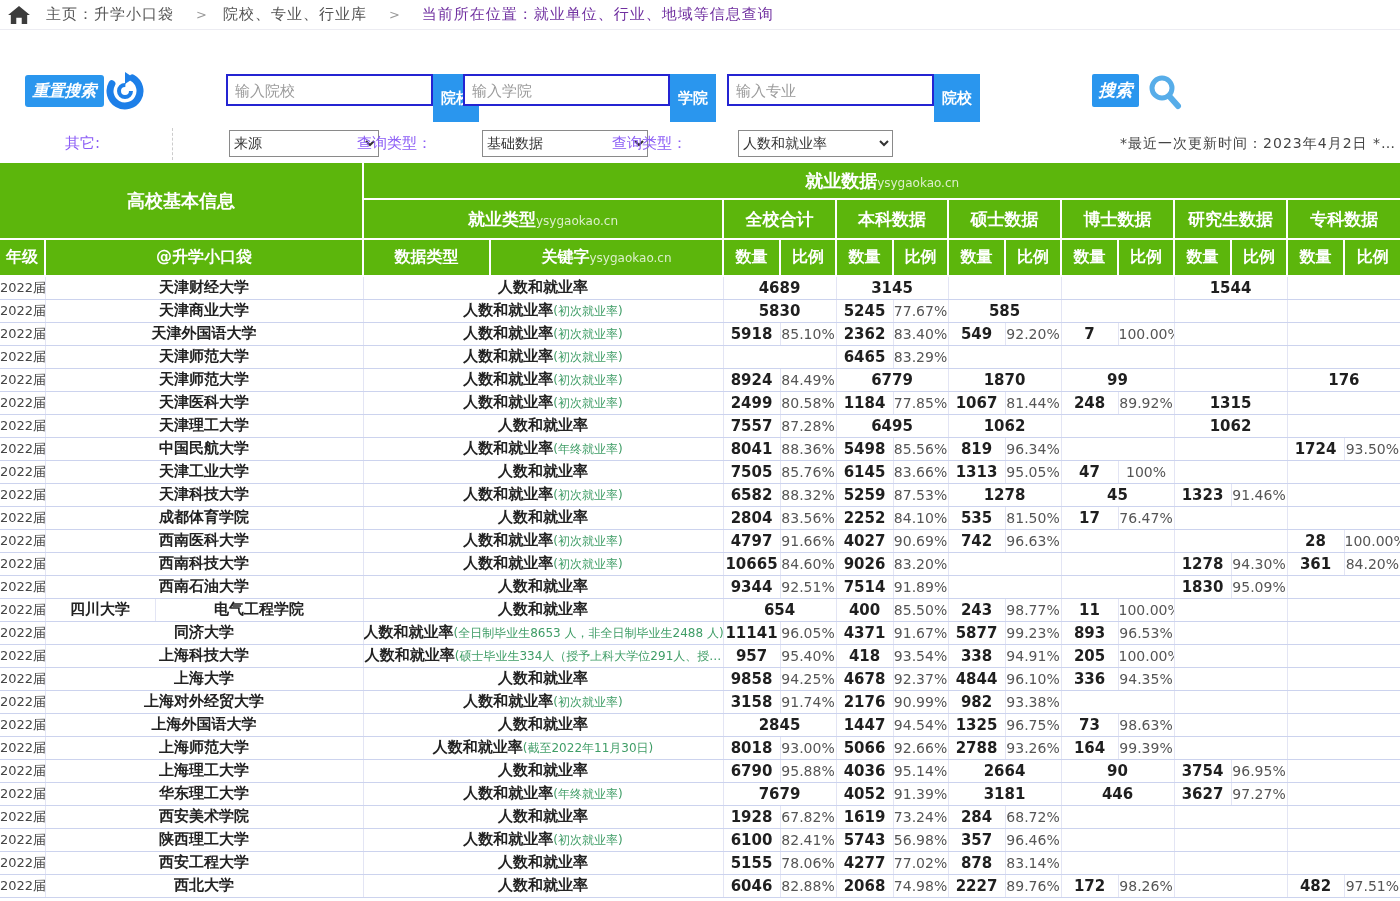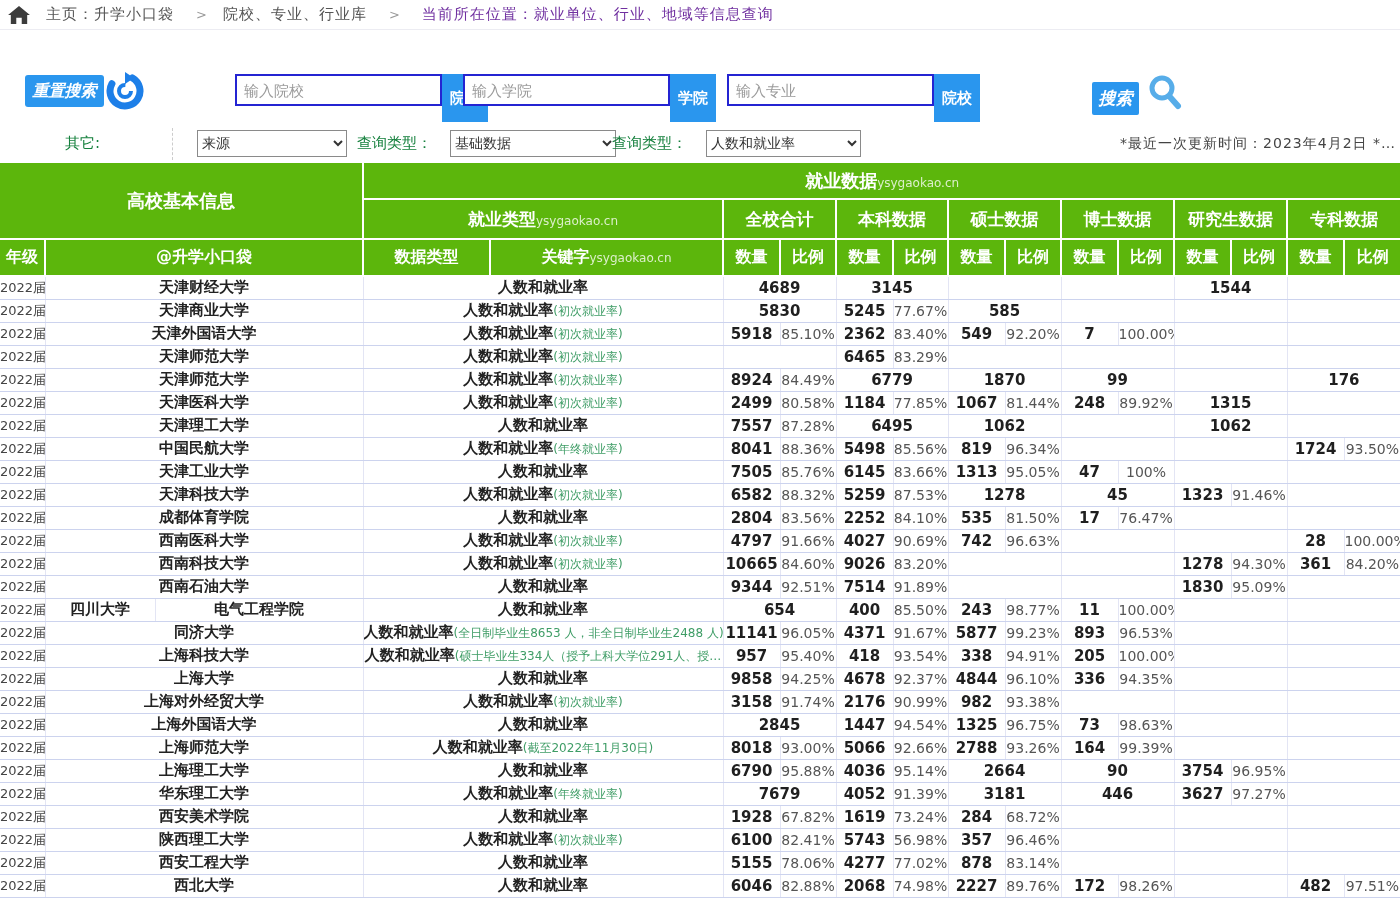--- a/index.html
+++ b/index.html
@@ -17,37 +17,37 @@
   .bc-txt{font-size:15px;color:#555;margin-left:16px;letter-spacing:1px;}
   .bc-sep{color:#999;font-size:13px;margin-left:22px;}
   .bc-cur{color:var(--purple);font-size:15px;margin-left:22px;letter-spacing:1px;}
   
   .searchbar{position:absolute;top:72;left:0;width:1400px;height:40px;}
   .btn-reset{position:absolute;left:25px;top:3px;width:79px;height:32px;background:var(--blue);
     color:#fff;border:none;border-radius:3px;font-size:16px;font-weight:bold;font-style:italic;
     font-family:"DejaVu Serif","Liberation Serif",serif;cursor:pointer;}
   .refresh-wrap{position:absolute;left:106px;top:0px;width:38px;height:38px;cursor:pointer;}
   .sgroup{position:absolute;top:2px;display:flex;}
-  .sg1{left:203px;padding-left:32px;} .sg2{left:463px;} .sg3{left:727px;}
+  .sg1{left:194px;padding-left:32px;} .sg2{left:463px;} .sg3{left:727px;}
   .sinput{width:207px;height:32px;border:2px solid var(--inputBorder);font-size:15px;
     padding-left:7px;color:#333;outline:none;}
   .sinput::placeholder{color:#9b9b9b;}
   .sbtn{width:46px;height:48px;background:var(--blue);color:#fff;border:none;font-size:15px;
     font-weight:bold;cursor:pointer;}
-  .btn-search{position:absolute;left:1092px;top:10px;width:47px;height:33px;background:var(--blue);
+  .btn-search{position:absolute;left:1092px;top:2px;width:47px;height:33px;background:var(--blue);
     color:#fff;border:none;border-radius:2px;font-size:17px;font-weight:bold;font-style:italic;
     font-family:"DejaVu Serif","Liberation Serif",serif;cursor:pointer;}
   .mag-wrap{position:absolute;left:1146px;top:1px;width:38px;height:38px;cursor:pointer;}
   
   .filterbar{position:absolute;top:128px;left:0;width:1400px;height:32px;}
-  .f-label{position:absolute;top:6px;font-size:15px;color:#15803d;}
+  .f-label{position:absolute;top:6px;font-size:15px;color:#8b5cf6;}
   .lab-other{left:65px;}
   .dash-sep{position:absolute;left:172px;top:0;height:32px;border-left:1px dashed #ccc;}
   .fselect{position:absolute;top:2px;height:27px;border:1px solid #8a8a8a;background:#fff;
-    font-size:14px;color:#333;font-family:Liberation Serif, serif;}
+    font-size:14px;color:#333;font-family:Liberation Serif, serif;margin-left:32px;}
   .sel-src{left:197px;width:150px;}
   .lab-q1{left:357px;}
   .sel-q1{left:450px;width:166px;}
   .lab-q2{left:612px;}
   .sel-q2{left:706px;width:155px;}
   .update-note{position:absolute;top:7px;right:4px;font-size:14px;color:#444;letter-spacing:1px;}
   
   .tablewrap{position:absolute;top:163px;left:0;width:1400px;}
   table{border-collapse:collapse;table-layout:fixed;width:1400px;}
   thead th{background:var(--green);color:#fff;border-right:2px solid #fff;border-bottom:2px solid #fff;

